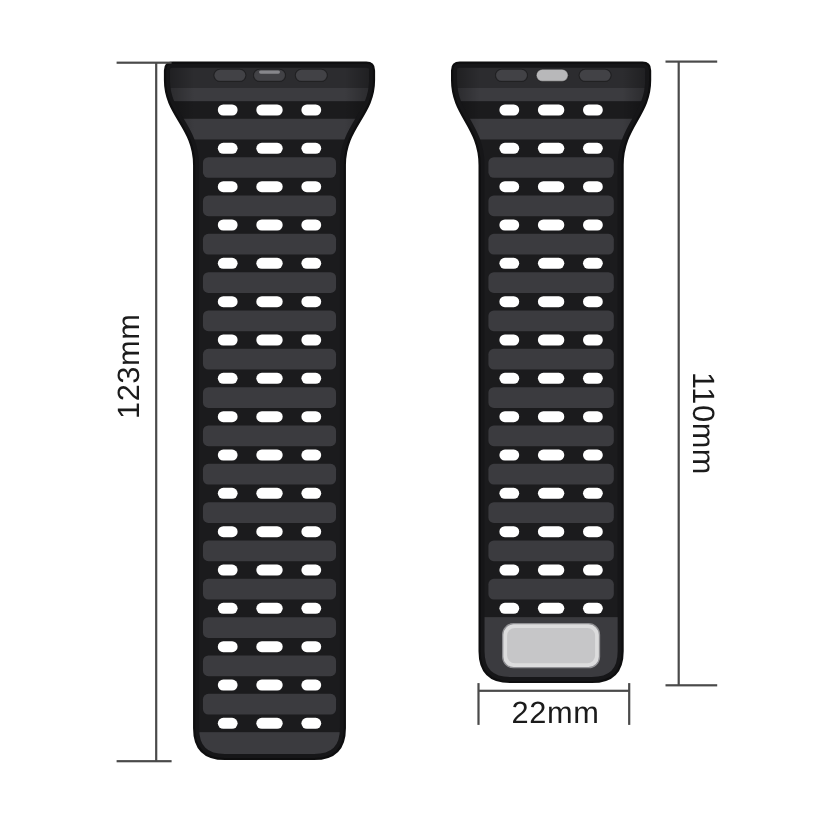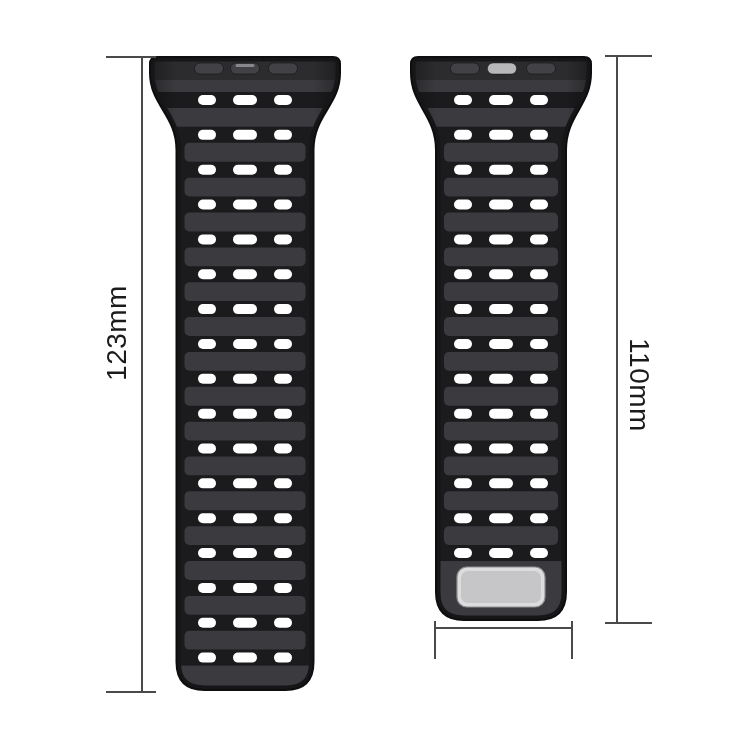--- a/index.html
+++ b/index.html
@@ -302,14 +302,15 @@
   <div class="dim-label rot-ccw" style="left: 117px; top: 333px; color: rgb(27, 27, 27);">123mm</div>
 
   <div class="dim vline" style="left: 616px; top: 56px; height: 567px; background: rgb(74, 74, 74);"></div>
   <div class="dim hcap" style="left: 605px; top: 55px; width: 47px; background: rgb(74, 74, 74);"></div>
   <div class="dim hcap" style="left: 605px; top: 622px; width: 47px; background: rgb(74, 74, 74);"></div>
   <div class="dim-label rot-cw" style="left: 639px; top: 385px; color: rgb(27, 27, 27);">110mm</div>
 
   <div class="dim hline" style="left: 435px; top: 627px; width: 137px; background: rgb(74, 74, 74);"></div>
   <div class="dim vtick" style="left: 434px; top: 621px; background: rgb(74, 74, 74);"></div>
   <div class="dim vtick" style="left: 571px; top: 621px; background: rgb(74, 74, 74);"></div>
+  <div class="dim-label" style="left: 505px; top: 648px; color: rgb(27, 27, 27);">22mm</div>
 
 </div>
 
 </body></html>

